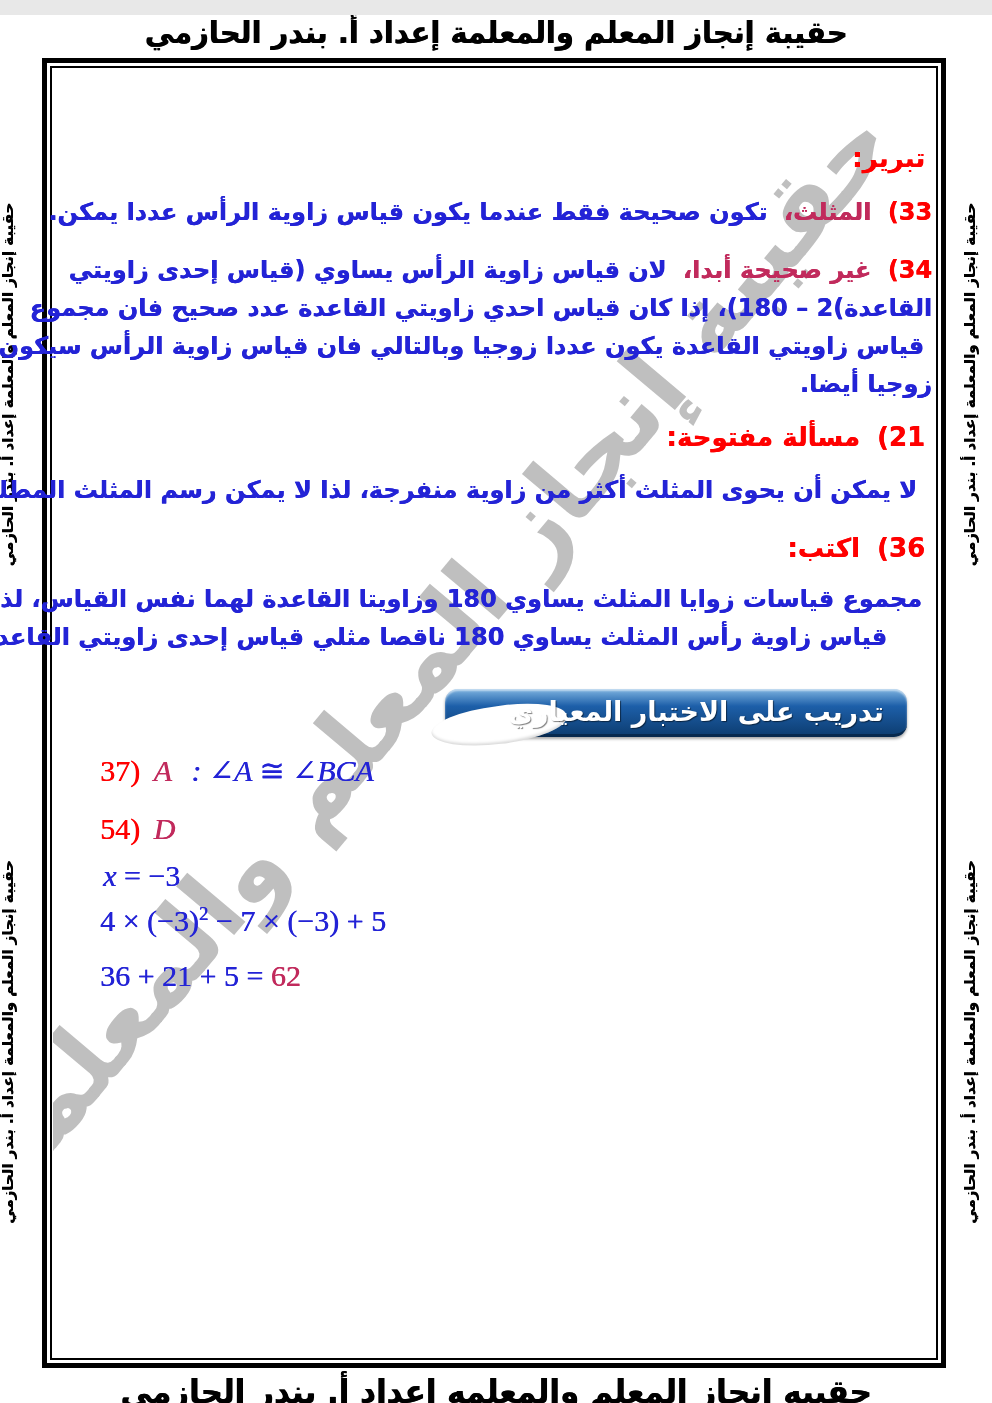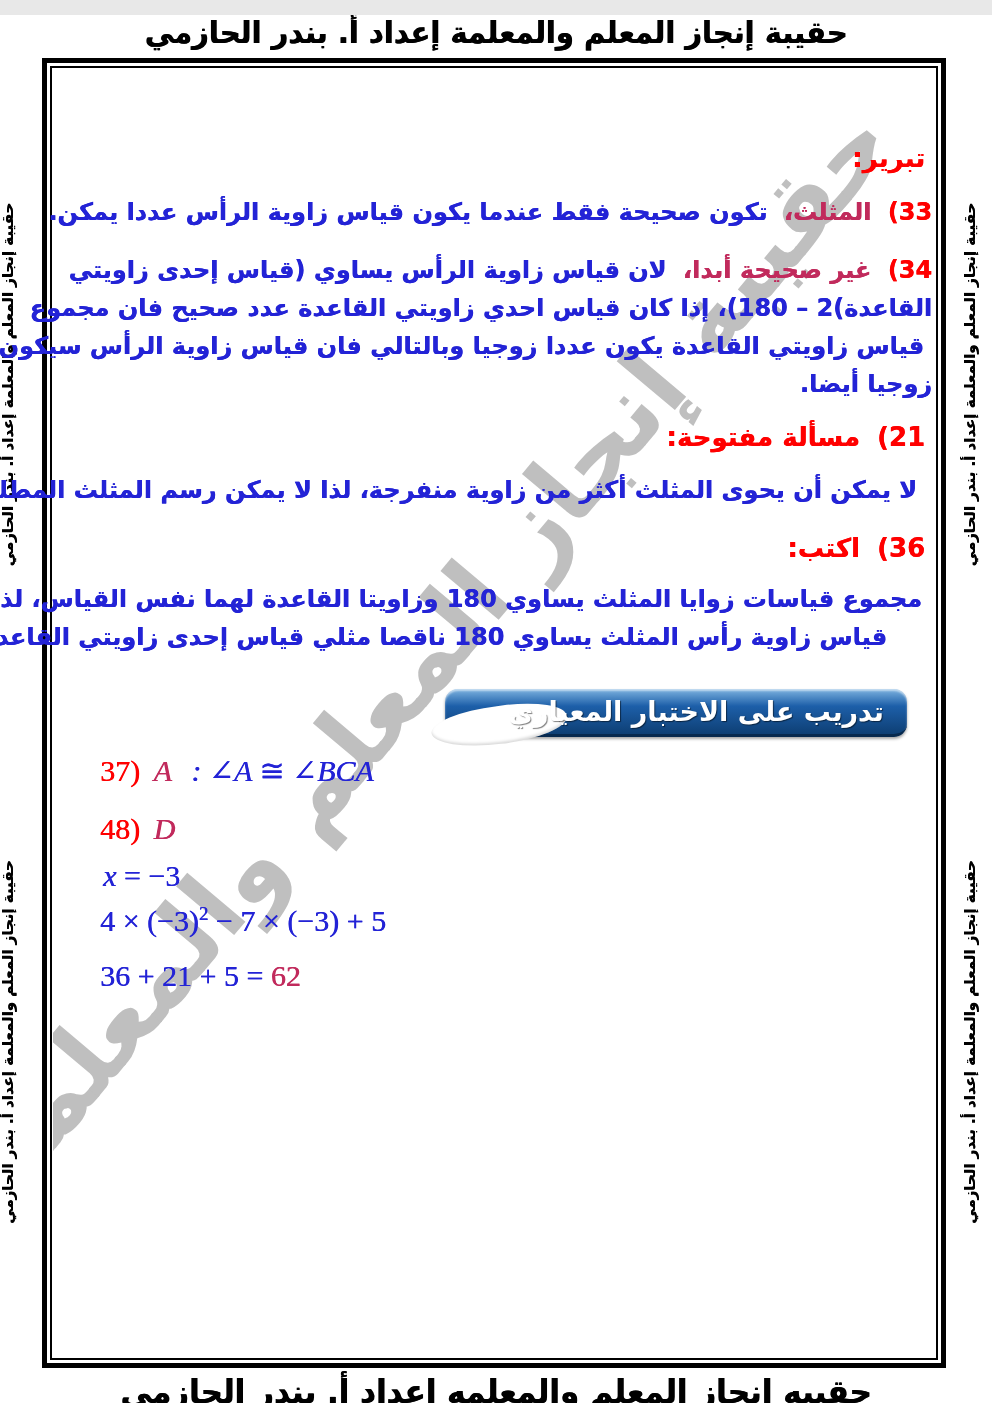--- a/index.html
+++ b/index.html
@@ -154,21 +154,21 @@
     <div class="banner-label">تدريب على الاختبار المعياري</div>
   </div>
 
   <div class="math" style="left:100px; top:738px;">
     <span class="num red">37)</span>
     <span class="letter crimson">A</span>
     <span class="expr blue">: ∠A ≅ ∠BCA</span>
   </div>
 
   <div class="math" style="left:100px; top:797px;">
-    <span class="num red">48)</span>
+    <span class="num red">54)</span>
     <span class="letter crimson">D</span>
   </div>
 
   <div class="math" style="left:103px; top:844px;">
     <span class="expr blue">x</span><span class="blue"> = −3</span>
   </div>
   <div class="math" style="left:100px; top:888px;">
     <span class="blue">4 × (−3)</span><sup class="blue">2</sup><span class="blue"> − 7 × (−3) + 5</span>
   </div>
   <div class="math" style="left:100px; top:944px;">

